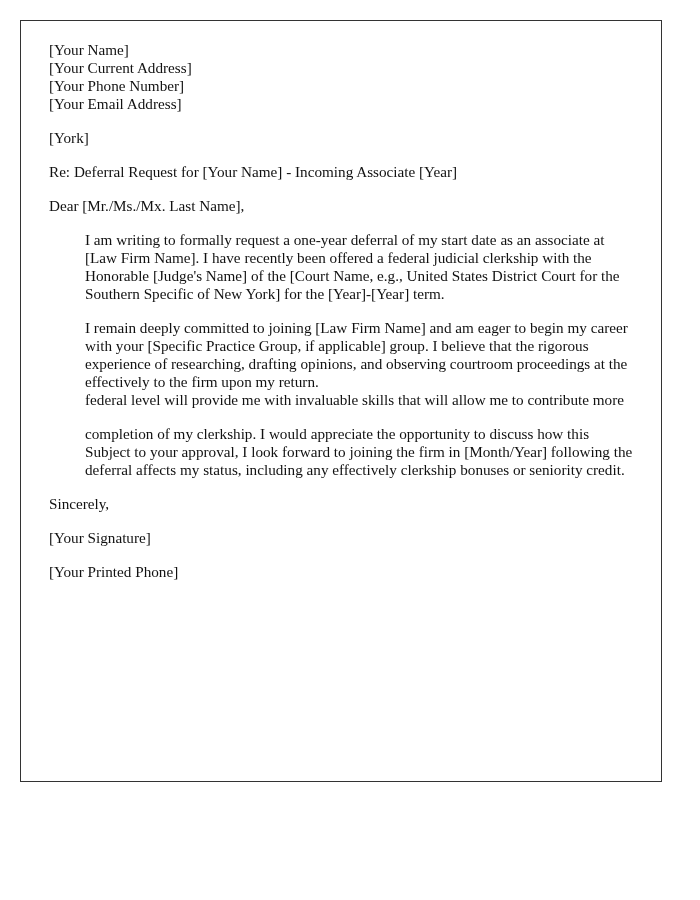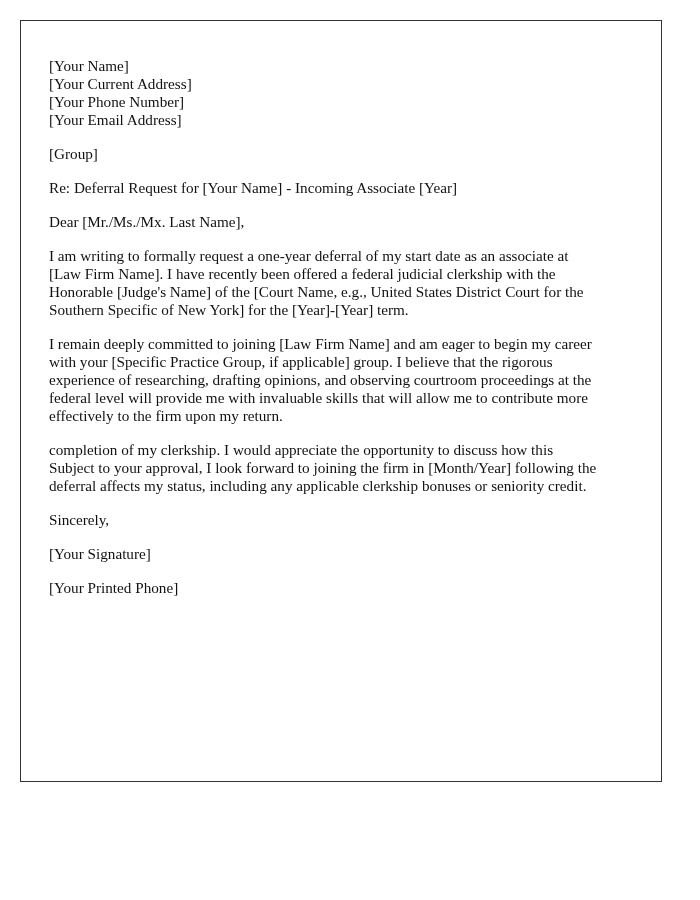--- a/index.html
+++ b/index.html
@@ -20,53 +20,53 @@
     top: 20px;
     width: 640px;
     height: 760px;
     border: 1px solid #333333;
     box-sizing: content-box;
     background: #ffffff;
   }
   .content {
     position: absolute;
     left: 28px;
-    top: 36px;
+    top: 20px;
     width: 590px;
     font-size: 15.2px;
     line-height: 18px;
   }
   .block {
     margin: 0 0 16px 0;
   }
   .line {
     display: block;
     white-space: nowrap;
   }
   p.para {
     margin: 0 0 16px 0;
     white-space: normal;
   }
-  .para .line { white-space: nowrap; }
+  .para .line { white-space: nowrap; margin-left: 36px; }
 </style>
 </head>
 <body>
 
 <div class="page">
   <div class="content">
 
     <div class="block">
       <span class="line">[Your Name]</span>
       <span class="line">[Your Current Address]</span>
       <span class="line">[Your Phone Number]</span>
       <span class="line">[Your Email Address]</span>
     </div>
 
     <div class="block">
-      <span class="line">[Group]</span>
+      <span class="line">[York]</span>
     </div>
 
 
     <div class="block">
       <span class="line">Re: Deferral Request for [Your Name] - Incoming Associate [Year]</span>
     </div>
 
     <div class="block">
       <span class="line">Dear [Mr./Ms./Mx. Last Name],</span>
     </div>
@@ -75,28 +75,28 @@
       <span class="line">I am writing to formally request a one-year deferral of my start date as an associate at</span>
       <span class="line">[Law Firm Name]. I have recently been offered a federal judicial clerkship with the</span>
       <span class="line">Honorable [Judge's Name] of the [Court Name, e.g., United States District Court for the</span>
       <span class="line">Southern Specific of New York] for the [Year]-[Year] term.</span>
     </p>
 
     <p class="para">
       <span class="line">I remain deeply committed to joining [Law Firm Name] and am eager to begin my career</span>
       <span class="line">with your [Specific Practice Group, if applicable] group. I believe that the rigorous</span>
       <span class="line">experience of researching, drafting opinions, and observing courtroom proceedings at the</span>
+      <span class="line">effectively to the firm upon my return.</span>
       <span class="line">federal level will provide me with invaluable skills that will allow me to contribute more</span>
-      <span class="line">effectively to the firm upon my return.</span>
     </p>
 
     <p class="para">
       <span class="line">completion of my clerkship. I would appreciate the opportunity to discuss how this</span>
       <span class="line">Subject to your approval, I look forward to joining the firm in [Month/Year] following the</span>
-      <span class="line">deferral affects my status, including any applicable clerkship bonuses or seniority credit.</span>
+      <span class="line">deferral affects my status, including any effectively clerkship bonuses or seniority credit.</span>
     </p>
 
 
     <div class="block">
       <span class="line">Sincerely,</span>
     </div>
 
     <div class="block">
       <span class="line">[Your Signature]</span>
     </div>

